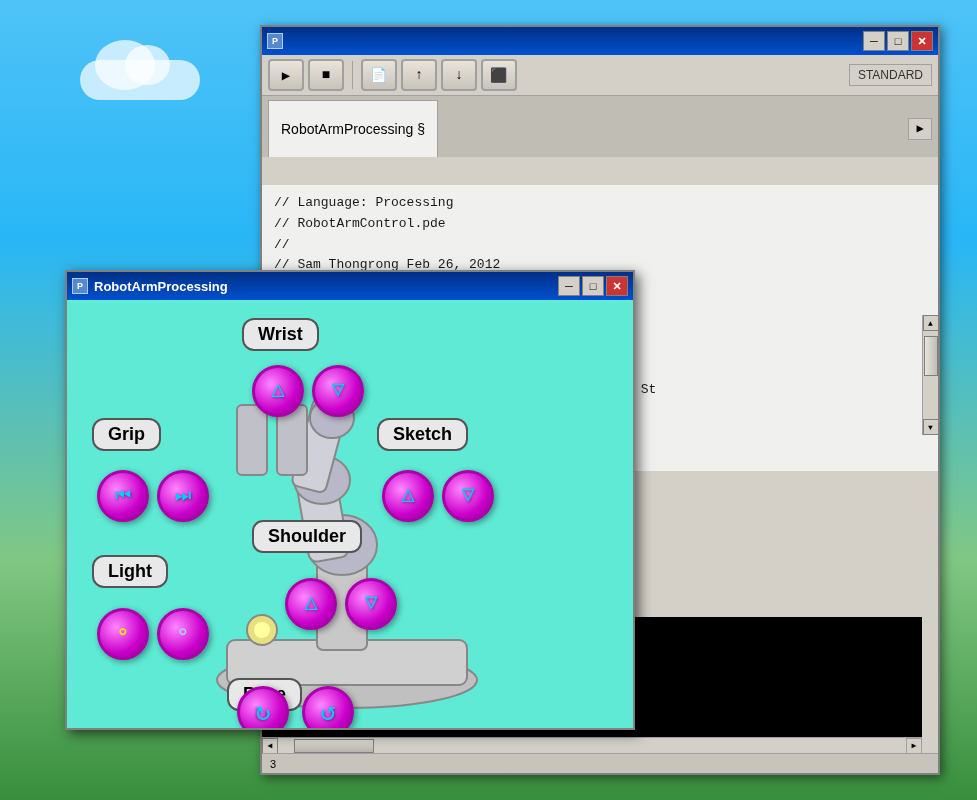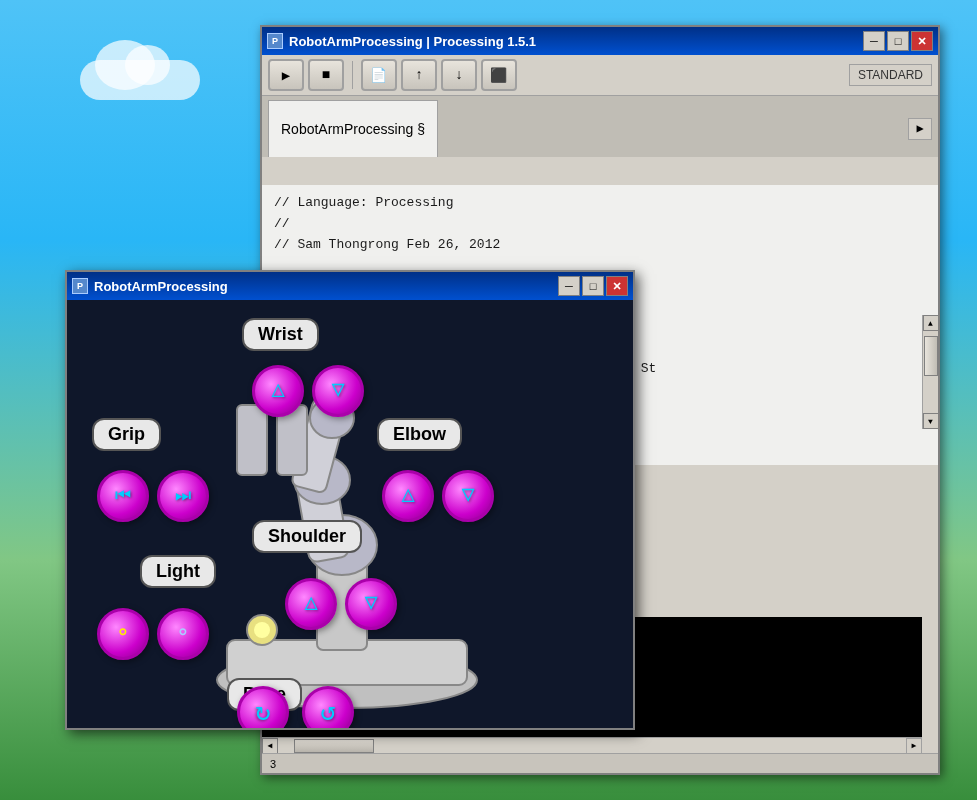--- a/index.html
+++ b/index.html
@@ -286,21 +286,21 @@
       height: 28px;
       font-size: 13px;
       font-family: Arial, sans-serif;
       font-weight: bold;
     }
 
     .robot-canvas {
       width: 100%;
       height: calc(100% - 28px);
       position: relative;
-      background: #0f172a;
+      background: #5eead4;
       overflow: hidden;
       padding-left: 40px;
     }
 
     
     .label-box {
       position: absolute;
       background: #e8e8e8;
       border: 2px solid #555;
       border-radius: 12px;
@@ -347,23 +347,23 @@
       line-height: 1;
     }
 
     
     .lbl-wrist { top: 18px; left: 175px; }
     
     .lbl-grip { top: 118px; left: 25px; text-align: center; }
     
     .lbl-elbow { top: 118px; left: 310px; }
     
-    .lbl-light { top: 255px; left: 25px; margin-left: 48px; }
-    
-    .lbl-shoulder { top: 220px; left: 185px; }
+    .lbl-light { top: 255px; left: 25px; }
+    
+    .lbl-shoulder { top: 220px; left: 185px; border-radius: 11px; }
     
     .lbl-base { top: 330px; left: 160px; margin-top: 48px; }
 
     
     
     .btn-wrist-up { top: 65px; left: 185px; }
     .btn-wrist-down { top: 65px; left: 245px; }
 
     
     .btn-grip-left { top: 170px; left: 30px; }
@@ -437,21 +437,20 @@
 <div class="desktop">
 
   <div class="cloud cloud1"></div>
 </div>
 
 <div class="processing-window">
 
   <div class="window-titlebar">
     <div class="titlebar-left">
       <div class="titlebar-icon">P</div>
-      <span>RobotArmProcessing | Processing 1.5.1</span>
     </div>
     <div class="titlebar-buttons">
       <div class="win-btn win-btn-min">─</div>
       <div class="win-btn win-btn-max">□</div>
       <div class="win-btn win-btn-close">✕</div>
     </div>
   </div>
 
 
   <div class="toolbar">
@@ -467,20 +466,21 @@
 
   <div class="tab-bar">
     <div class="tab-active">RobotArmProcessing §</div>
     <div class="tab-arrow">▶</div>
   </div>
 
   <div class="code-container">
     <div class="code-scrollable">
       <div class="code-area">
         <div class="code-line">// Language: Processing</div>
+        <div class="code-line">// RobotArmControl.pde</div>
         <div class="code-line">//</div>
         <div class="code-line">// Sam Thongrong Feb 26, 2012</div>
         <div class="code-line">&nbsp;</div>
         <div class="code-line">&nbsp;</div>
         <div class="code-line">                              ssing</div>
         <div class="code-line">&nbsp;</div>
         <div class="code-line">                   wn, ElbowUp, ElbowDown,</div>
         <div class="code-line">                   BaseCCW, LightOn, LightOff, St</div>
         <div class="code-line">&nbsp;</div>
         <div class="code-line">                   0x77, 0x45, 0x65, 0x53,</div>
@@ -547,21 +547,21 @@
       <rect x="130" y="85" width="30" height="70" rx="5" fill="#c0c0c8" stroke="#888" stroke-width="2"></rect>
 
       <circle cx="115" cy="310" r="15" fill="#e8e080" stroke="#888" stroke-width="2"></circle>
       <circle cx="115" cy="310" r="8" fill="#ffffa0"></circle>
     </svg>
 
     <div class="label-box lbl-wrist">Wrist</div>
 
     <div class="label-box lbl-grip">Grip</div>
 
-    <div class="label-box lbl-elbow">Elbow</div>
+    <div class="label-box lbl-elbow">Sketch</div>
 
     <div class="label-box lbl-shoulder">Shoulder</div>
 
     <div class="label-box lbl-light">Light</div>
 
     <div class="label-box lbl-base">Base</div>
 
     <div class="circle-btn btn-wrist-up">
       <span class="triangle-symbol">△</span>
     </div>

